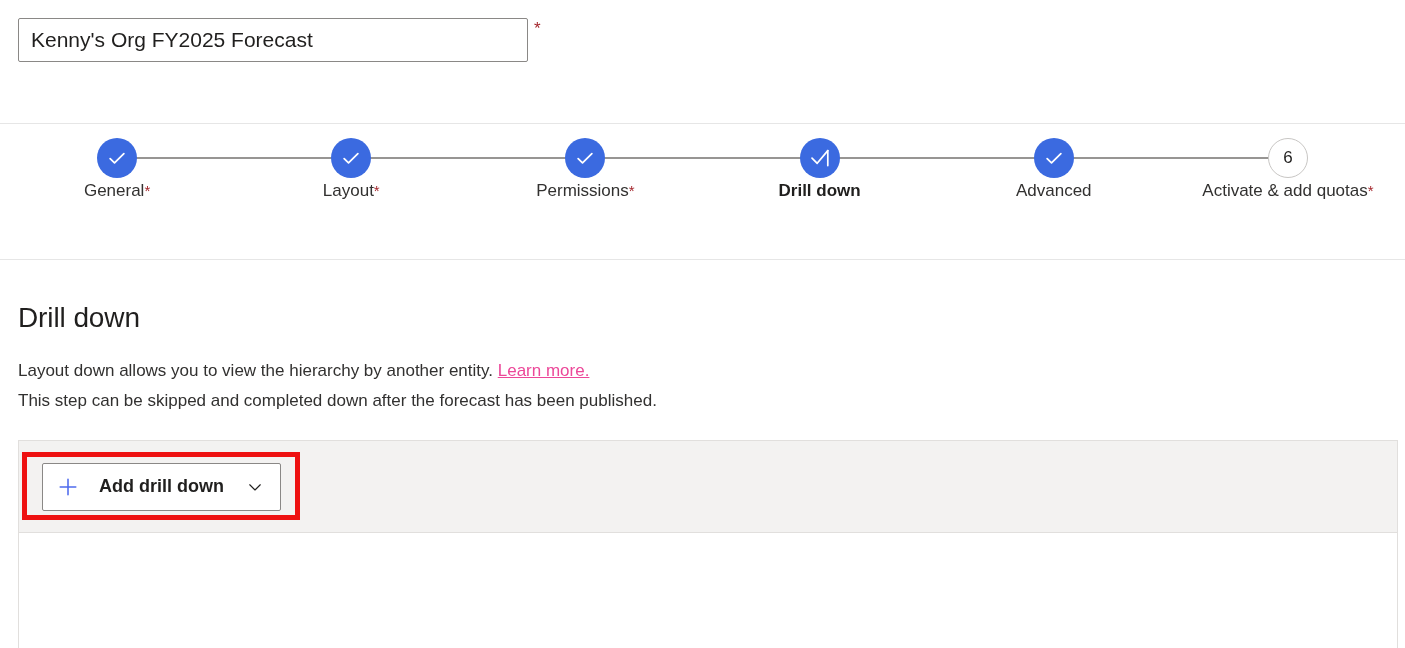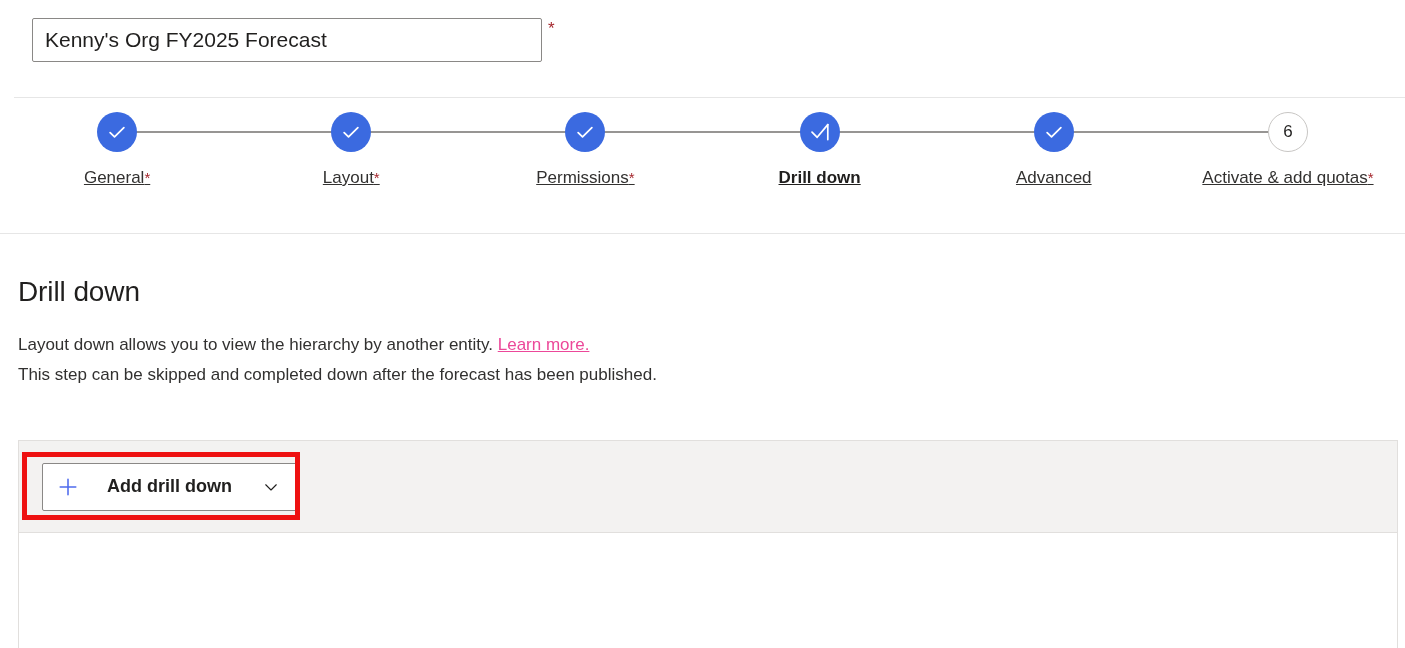--- a/index.html
+++ b/index.html
@@ -13,25 +13,24 @@
     background: #ffffff;
     font-family: "Liberation Sans", sans-serif;
     color: #201f1e;
     overflow: hidden;
     position: relative;
     -webkit-font-smoothing: antialiased;
   }
 
   
   .title-row {
-    height: 98px;
+    height: 124px;
     box-sizing: border-box;
     border-bottom: 1px solid #e6e6e6;
     position: relative;
-    margin-left: 14px;
   }
   .title-field-wrap {
     position: absolute;
     left: 18px;
     top: 18px;
     display: flex;
     align-items: flex-start;
   }
   .title-input {
     width: 510px;
@@ -103,26 +102,25 @@
   }
   .step-circle.pending {
     background: #ffffff;
     border: 1px solid #c8c6c4;
     color: #201f1e;
     font-size: 17px;
   }
   .step-circle svg { display: block; }
 
   .step-label {
-    margin-top: 16px;
+    margin-top: 3px;
     font-size: 17px;
     color: #323130;
     white-space: nowrap;
     line-height: 1.15;
-    text-decoration: underline;
   }
   .step-label.current { font-weight: bold; color: #201f1e; }
   .step-label .req-star {
     color: #a4262c;
     font-size: 15px;
     vertical-align: baseline;
   }
 
   
   .content {
@@ -169,21 +167,21 @@
     padding-left: 23px;
   }
   .panel-body {
     background: #ffffff;
     height: calc(100% - 93px);
   }
 
   .add-button {
     display: inline-flex;
     align-items: center;
-    gap: 16px;
+    gap: 8px;
     height: 48px;
     box-sizing: border-box;
     background: #ffffff;
     border: 1px solid #8a8886;
     border-radius: 2px;
     padding: 0 16px 0 14px;
     cursor: pointer;
     font-family: "Liberation Sans", sans-serif;
   }
   .add-button .plus-icon {

